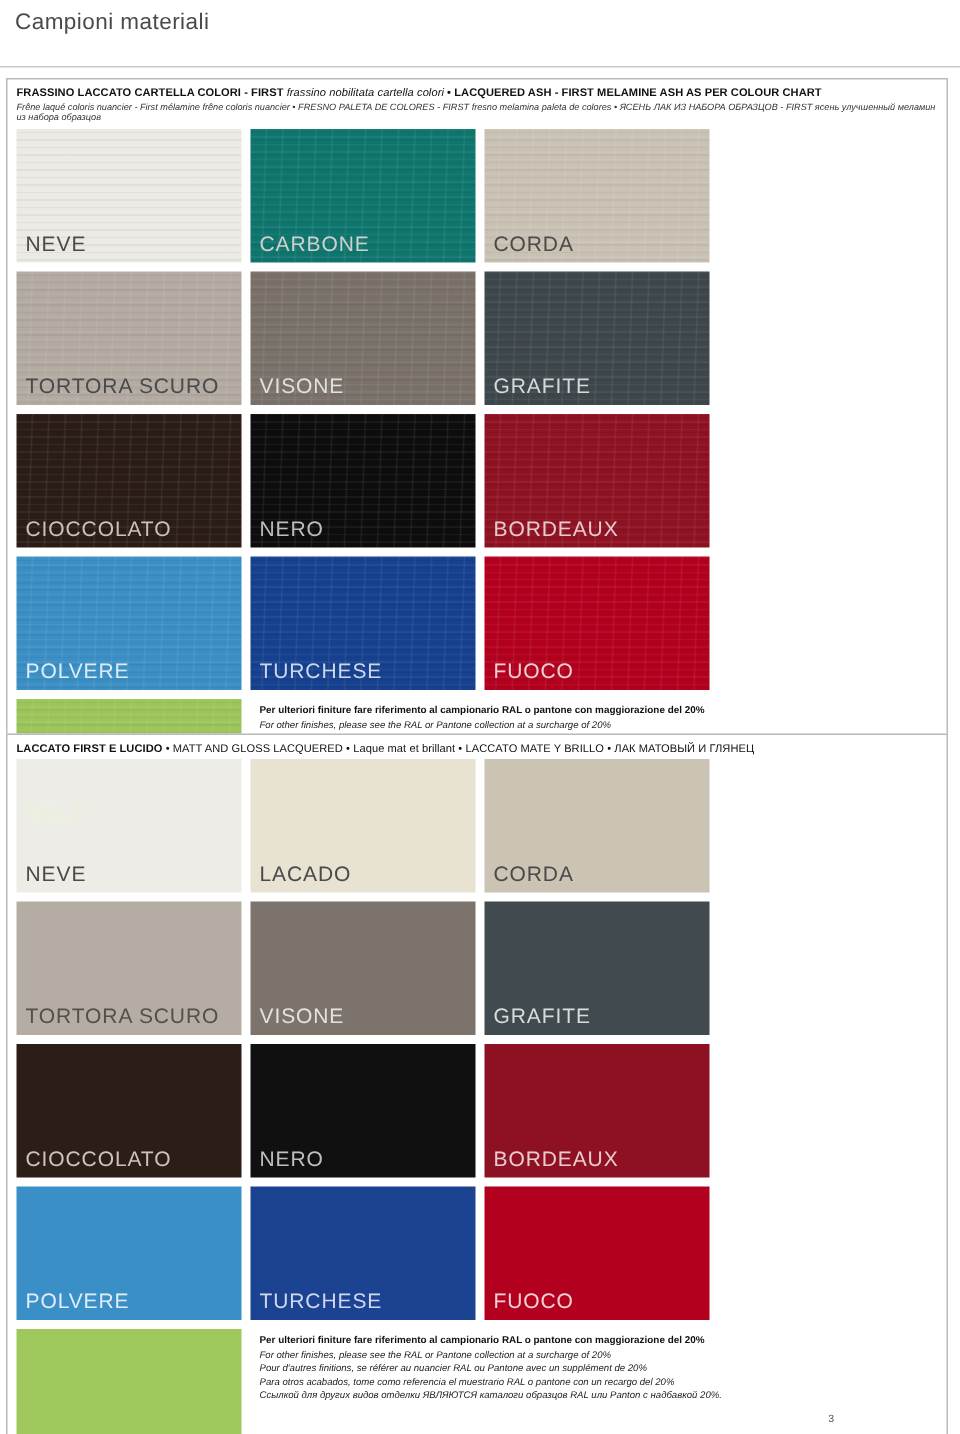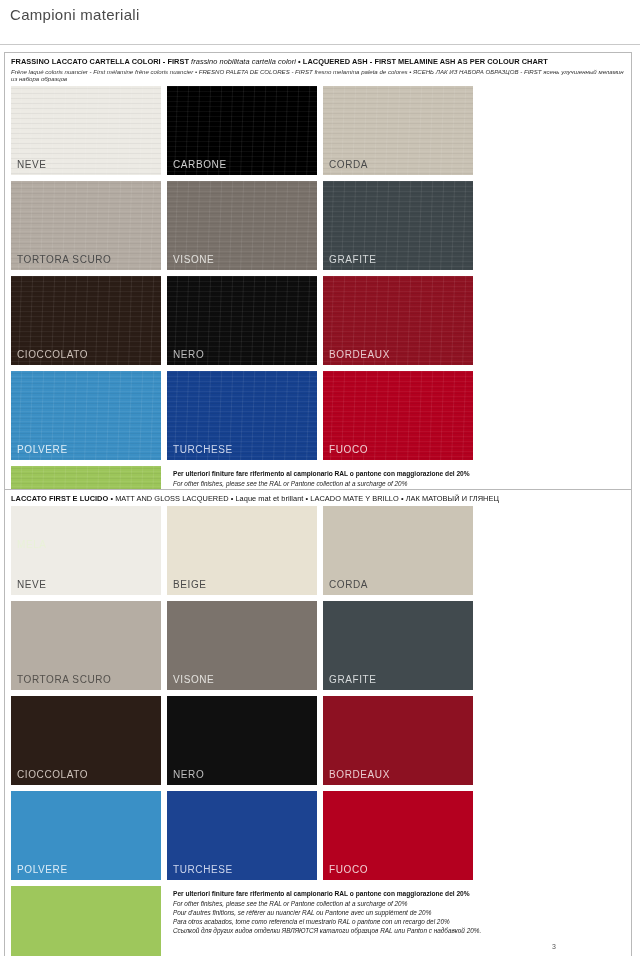--- a/index.html
+++ b/index.html
@@ -116,21 +116,21 @@
         rgba(255,255,255,0.0) 9px,
         rgba(255,255,255,0.07) 10px,
         rgba(255,255,255,0.0) 11px
       );
     pointer-events: none;
   }
   .swatch-label {
     position: absolute;
     left: 6px;
     bottom: 5px;
-    font-size: 10px;
+    font-size: 14px;
     letter-spacing: 0.6px;
     z-index: 3;
   }
   .note {
     width: 150px;
     min-height: 89px;
     padding: 4px 2px 0 6px;
   }
   .note-title {
     font-size: 6.6px;
@@ -175,21 +175,21 @@
         <span>FRASSINO LACCATO CARTELLA COLORI - FIRST</span>
         <span class="reg">frassino nobilitata cartella colori</span>
         <span>• LACQUERED ASH - FIRST MELAMINE ASH AS PER COLOUR CHART</span>
       </div>
       <div class="section-sub">Frêne laqué coloris nuancier - First mélamine frêne coloris nuancier • FRESNO PALETA DE COLORES - FIRST fresno melamina paleta de colores • ЯСЕНЬ ЛАК ИЗ НАБОРА ОБРАЗЦОВ - FIRST ясень улучшенный меламин из набора образцов</div>
     </div>
     <div class="swatch-grid" id="grid-0">
         <div class="swatch wood" style="background: rgb(236, 234, 228);">
           <span class="swatch-label" style="color: rgb(74, 74, 74);">NEVE</span>
         </div>
-        <div class="swatch wood" style="background: #000000;">
+        <div class="swatch wood" style="background: #0f766e;">
           <span class="swatch-label" style="color: rgb(207, 207, 207);">CARBONE</span>
         </div>
         <div class="swatch wood" style="background: rgb(201, 194, 180);">
           <span class="swatch-label" style="color: rgb(74, 74, 74);">CORDA</span>
         </div>
         <div class="swatch wood" style="background: rgb(179, 171, 162);">
           <span class="swatch-label" style="color: rgb(74, 74, 74);">TORTORA SCURO</span>
         </div>
         <div class="swatch wood" style="background: rgb(121, 113, 106);">
           <span class="swatch-label" style="color: rgb(226, 224, 220);">VISONE</span>
@@ -225,29 +225,29 @@
           <div class="note-line">Para otros acabados, tome como referencia el muestrario RAL o pantone con un recargo del 20%</div>
           <div class="note-line">Ссылкой для других видов отделки ЯВЛЯЮТСЯ каталоги образцов RAL или Panton с надбавкой 20%.</div>
         </div>
       </div>
   </div>
 
   <div class="section" id="section-1" style="top:489px;">
     <div class="section-head">
       <div class="section-title">
         <span>LACCATO FIRST E LUCIDO</span>
-        <span class="regup">• MATT AND GLOSS LACQUERED • Laque mat et brillant • LACADO MATE Y BRILLO • ЛАК МАТОВЫЙ И ГЛЯНЕЦ</span>
+        <span class="regup">• MATT AND GLOSS LACQUERED • Laque mat et brillant • LACCATO MATE Y BRILLO • ЛАК МАТОВЫЙ И ГЛЯНЕЦ</span>
       </div>
     </div>
     <div class="swatch-grid" id="grid-1">
         <div class="swatch" style="background: rgb(238, 236, 230);">
           <span class="swatch-label" style="color: rgb(74, 74, 74);">NEVE</span>
         </div>
         <div class="swatch" style="background: rgb(232, 226, 210);">
-          <span class="swatch-label" style="color: rgb(74, 74, 74);">BEIGE</span>
+          <span class="swatch-label" style="color: rgb(74, 74, 74);">LACADO</span>
         </div>
         <div class="swatch" style="background: rgb(203, 196, 181);">
           <span class="swatch-label" style="color: rgb(74, 74, 74);">CORDA</span>
         </div>
         <div class="swatch" style="background: rgb(181, 173, 163);">
           <span class="swatch-label" style="color: rgb(83, 80, 76);">TORTORA SCURO</span>
         </div>
         <div class="swatch" style="background: rgb(123, 115, 108);">
           <span class="swatch-label" style="color: rgb(228, 226, 222);">VISONE</span>
         </div>

